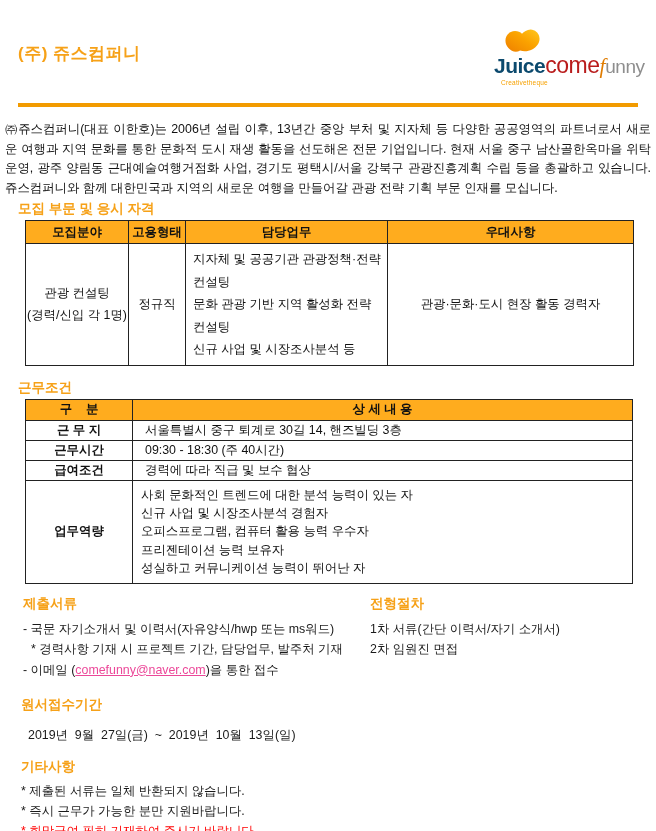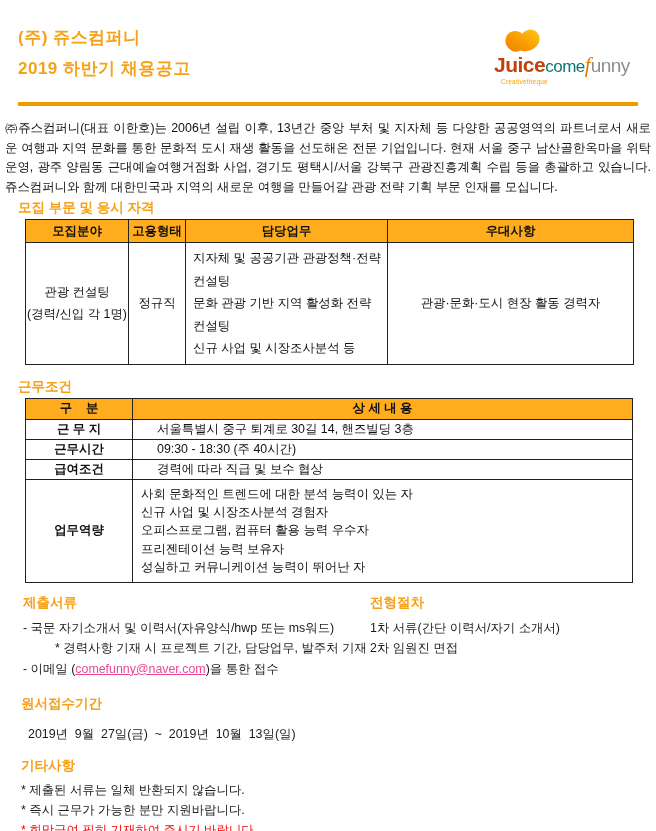--- a/index.html
+++ b/index.html
@@ -8,22 +8,22 @@
   .page { position:relative; width:656px; height:831px; background:#fff; overflow:hidden; }
 
   
   .header { display:flex; justify-content:space-between; align-items:center; padding:21px 20px 0 18px; }
   .title-block .line { color:#F6A118; font-weight:bold; font-size:17px; line-height:19px; letter-spacing:0.5px; }
   .title-block .line + .line { margin-top:12px; }
 
   .logo { width:142px; margin-top:4px; }
   .bean-wrap { margin-left:6px; height:30px; }
   .logo-textline { white-space:nowrap; line-height:20px; }
-  .logo-juice { color:#c2410c; font-weight:bold; font-size:21px; letter-spacing:-0.5px; }
-  .logo-come { color:#0f766e; font-size:17px; letter-spacing:-0.5px; }
+  .logo-juice { color:#0c4a6e; font-weight:bold; font-size:21px; letter-spacing:-0.5px; }
+  .logo-come { color:#b91c1c; font-size:23px; letter-spacing:-0.5px; }
   .logo-f { color:#E07C00; font-size:21px; font-style:italic; font-family:"Liberation Serif",serif; }
   .logo-unny { color:#8E8E8E; font-size:19px; letter-spacing:-0.5px; }
   .logo-tagline { color:#F6A100; font-size:6.5px; margin:1px 0 0 7px; letter-spacing:0.2px; }
 
   .divider { height:4px; background:#F29B00; margin:17px 18px 0 18px; }
 
   
   .intro { margin:13px 5px 0 5px; font-size:12.4px; line-height:19.5px; text-align:justify; color:#111; }
 
   
@@ -45,48 +45,47 @@
   .t1 td.duties { padding:4px 4px 4px 7px; line-height:22.5px; }
   .t1 td.pref  { text-align:center; padding:8px 4px; }
 
   .h-recruit { margin:3px 0 0 18px; }
   .h-cond    { margin:14px 0 0 18px; }
 
   .t2 { width:608px; margin:4px 0 0 25px; }
   .t2 th { height:21px; white-space:pre; }
   .t2 .c-label { width:107px; }
   .t2 td.label { text-align:center; font-weight:bold; height:20px; white-space:pre; }
-  .t2 td.value { padding:0 24px; height:20px; }
+  .t2 td.value { padding:0 12px; height:20px; }
   .t2 td.cap   { padding:5px 8px; line-height:18.4px; }
 
   
   .two-col { display:flex; margin:12px 0 0 23px; }
   .docs { width:347px; }
   .col-body { margin-top:8px; font-size:12.4px; line-height:20.5px; }
-  .docs .indent { padding-left:8px;margin-left:24px; }
+  .docs .indent { padding-left:8px; }
   .link { color:#ec4899; text-decoration:none; }
   .link.u { text-decoration:underline; }
 
   
   .period { margin:17px 0 0 21px; }
   .period-value { margin-top:15px; padding-left:7px; font-size:12.4px; white-space:pre; }
 
   .misc { margin:15px 0 0 21px; }
   .misc-body { margin-top:7px; font-size:12.4px; line-height:20px; }
   .misc-body .red { color:#FF0000; }
 </style>
 </head>
 <body>
 
 <div class="page">
 
   <div class="header">
     <div class="title-block">
       <div class="line">(주) 쥬스컴퍼니</div>
-      <div class="line">2019 하반기 채용공고</div>
     </div>
     <div class="logo">
       <div class="bean-wrap">
         <svg width="44" height="30" viewBox="0 0 44 32" aria-hidden="true">
           <defs>
             <linearGradient id="beanGrad" x1="0" y1="1" x2="1" y2="0">
               <stop offset="0" stop-color="#EE7F00"></stop>
               <stop offset="0.55" stop-color="#FBA300"></stop>
               <stop offset="1" stop-color="#FFC81E"></stop>
             </linearGradient>

